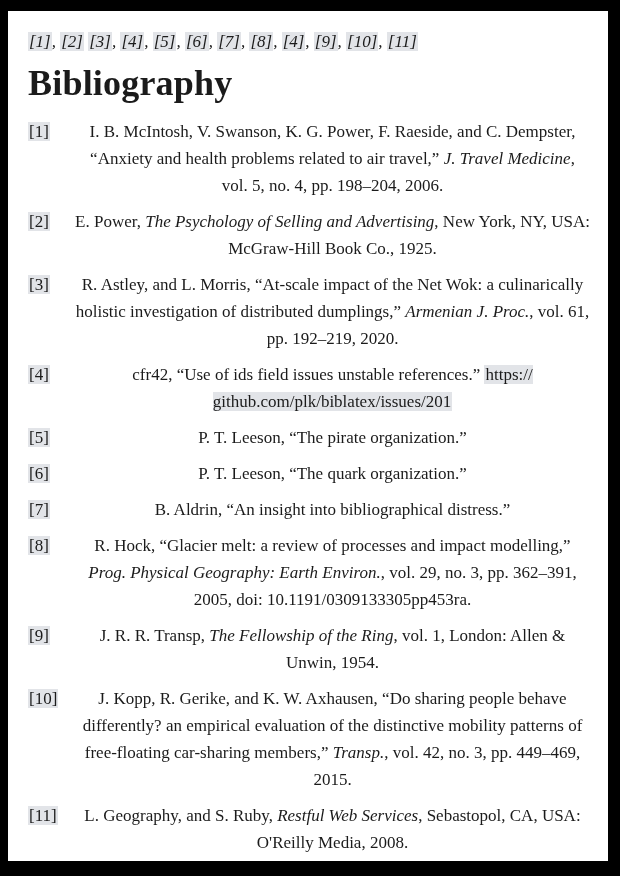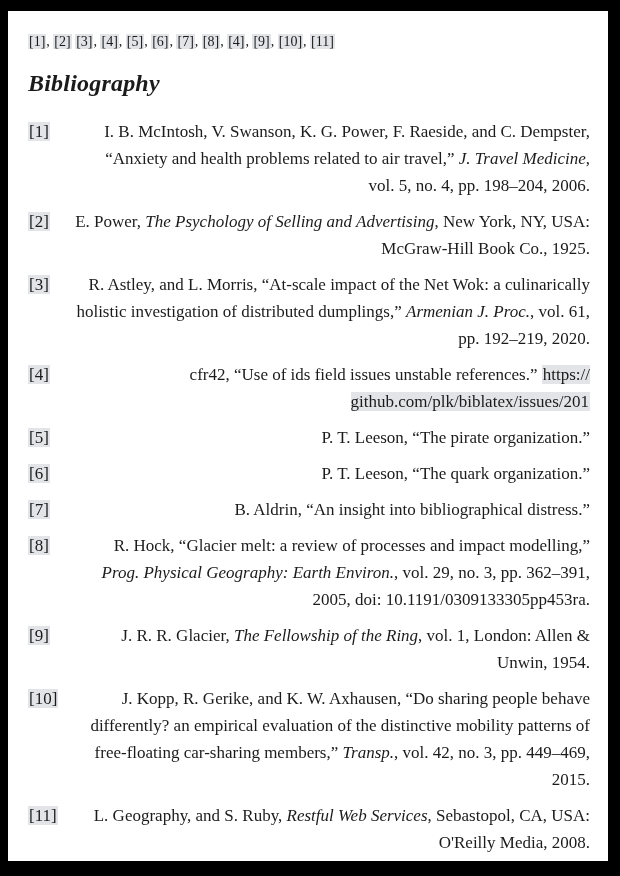--- a/index.html
+++ b/index.html
@@ -12,50 +12,50 @@
   }
   .page {
     position: absolute;
     left: 8px; top: 11px;
     width: 600px; height: 850px;
     background: #ffffff;
     padding: 16px 18px 0 20px;
     overflow: hidden;
   }
   .cite-line {
-    font-size: 14px;
+    font-size: 17px;
     line-height: 29px;
     margin-bottom: 10px;
     white-space: nowrap;
+    font-style: italic;
   }
   .cite {
     background: #e2e4e8;
     padding: 0 1px;
   }
   .page-heading {
-    font-size: 24px;
+    font-size: 36px;
     line-height: 34px;
     font-weight: bold;
     letter-spacing: 0.2px;
     margin: 8px 0 18px 0;
-    font-style: italic;
   }
   .bib-list { font-size: 17px; }
   .entry {
     display: flex;
     align-items: flex-start;
     margin-bottom: 9px;
     line-height: 27px;
   }
   .label-col {
     flex: 0 0 47px;
   }
   .entry-text {
     flex: 1 1 auto;
-    text-align: right;
+    text-align: center;
   }
   .it { font-style: italic; }
   .link {
     background: #e2e4e8;
     padding: 0 1px;
   }
 </style>
 </head>
 <body>
 
@@ -90,21 +90,21 @@
       <div class="entry">
         <div class="label-col"><span class="cite">[7]</span></div>
         <div class="entry-text"><span>B. Aldrin, “An insight into bibliographical distress.”</span></div>
       </div>
       <div class="entry">
         <div class="label-col"><span class="cite">[8]</span></div>
         <div class="entry-text"><span>R. Hock, “Glacier melt: a review of processes and impact modelling,” </span><span class="it">Prog. Physical Geography: Earth Environ.</span><span>, vol. 29, no. 3, pp. 362–391, 2005, doi: 10.1191/0309133305pp453ra.</span></div>
       </div>
       <div class="entry">
         <div class="label-col"><span class="cite">[9]</span></div>
-        <div class="entry-text"><span>J. R. R. Glacier, </span><span class="it">The Fellowship of the Ring</span><span>, vol. 1, London: Allen &amp; Unwin, 1954.</span></div>
+        <div class="entry-text"><span>J. R. R. Transp, </span><span class="it">The Fellowship of the Ring</span><span>, vol. 1, London: Allen &amp; Unwin, 1954.</span></div>
       </div>
       <div class="entry">
         <div class="label-col"><span class="cite">[10]</span></div>
         <div class="entry-text"><span>J. Kopp, R. Gerike, and K. W. Axhausen, “Do sharing people behave differently? an empirical evaluation of the distinctive mobility patterns of free-floating car-sharing members,” </span><span class="it">Transp.</span><span>, vol. 42, no. 3, pp. 449–469, 2015.</span></div>
       </div>
       <div class="entry">
         <div class="label-col"><span class="cite">[11]</span></div>
         <div class="entry-text"><span>L. Geography, and S. Ruby, </span><span class="it">Restful Web Services</span><span>, Sebastopol, CA, USA: O'Reilly Media, 2008.</span></div>
       </div>
     </div>

